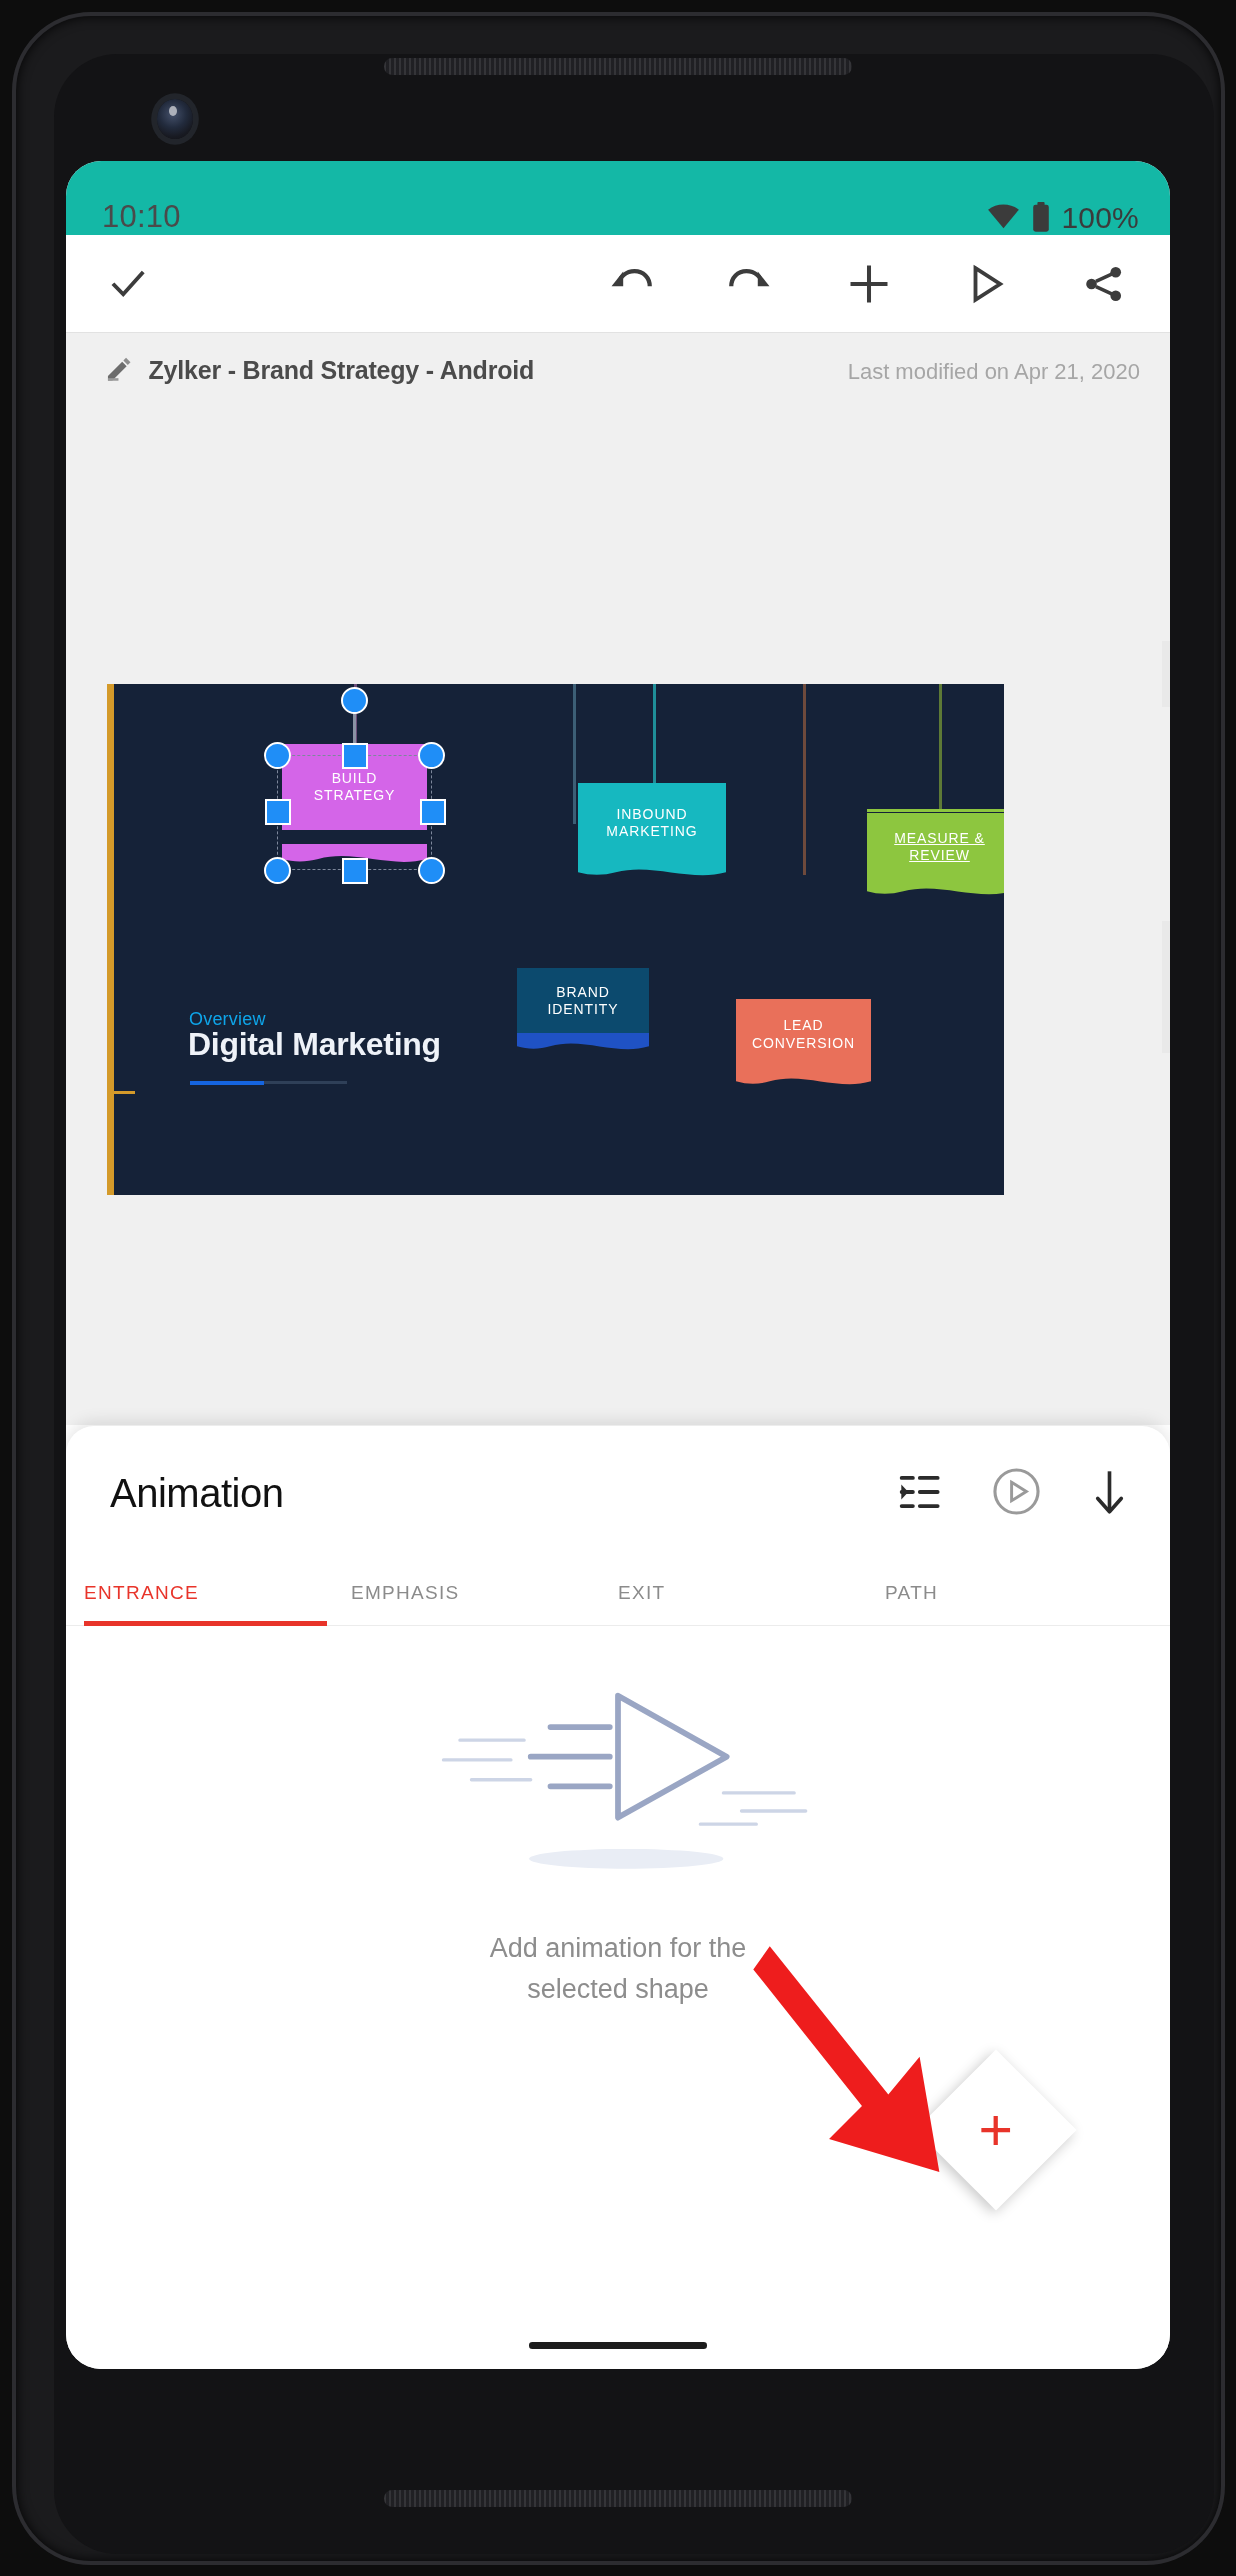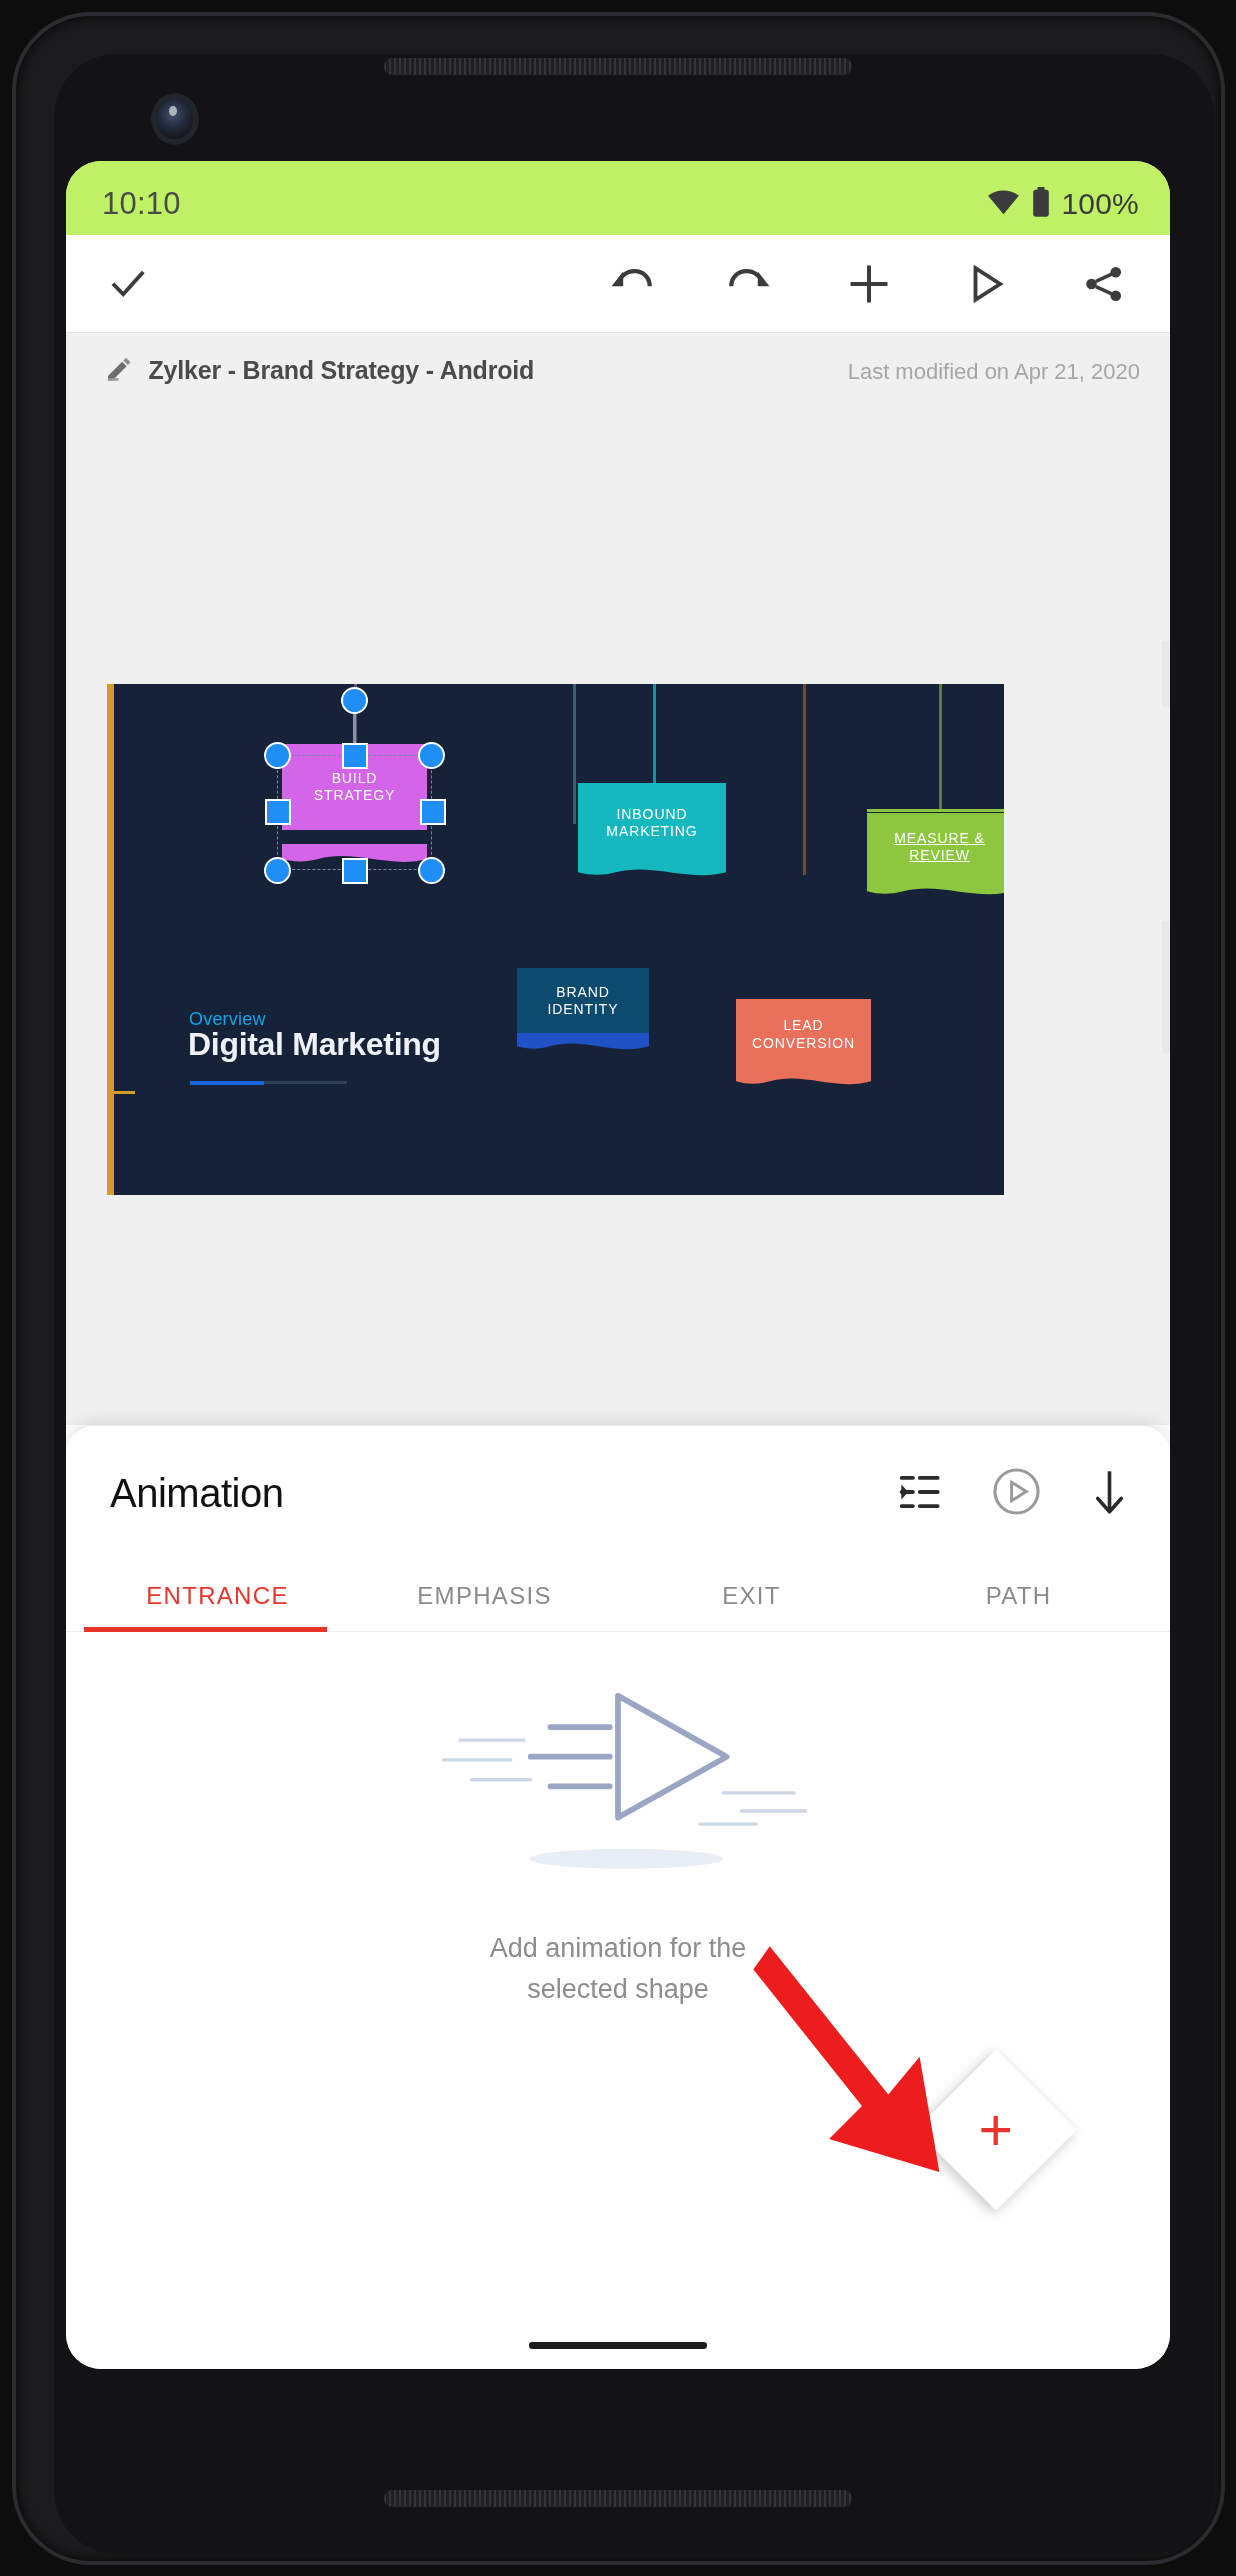--- a/index.html
+++ b/index.html
@@ -76,22 +76,22 @@
     width: 1104px; height: 2208px;
     background: #ffffff;
     border-radius: 35px;
     overflow: hidden;
   }
 
   
   #status-bar {
     position: relative;
     height: 74px;
-    background: #bef264;
-    display: flex; align-items: center;
+    background: #14b8a6;
+    display: flex; align-items: flex-end;
     justify-content: space-between;
     padding: 11.5px 31px 0 36px;
   }
   #status-time {
     font-size: 31px; color: #4a4a4a;
     letter-spacing: 0.2px;
   }
   #status-right {
     display: flex; align-items: center; gap: 11.5px;
   }
@@ -247,22 +247,22 @@
   
   #anim-tabs {
     display: flex;
     margin-top: 51px;
     padding: 0 18px;
     position: relative;
     border-bottom: 1.6px solid #ececec;
   }
   .anim-tab {
     flex: 1;
-    text-align: center;
-    font-size: 24px;
+    text-align: left;
+    font-size: 19px;
     letter-spacing: 1.3px;
     color: #8b8b8b;
     padding: 11.5px 0 21.4px 0;
     cursor: pointer;
   }
   .anim-tab.active { color: #e8342a; }
   #tab-underline {
     position: absolute;
     left: 18px; bottom: -1.6px;
     width: 243px; height: 5.8px;

